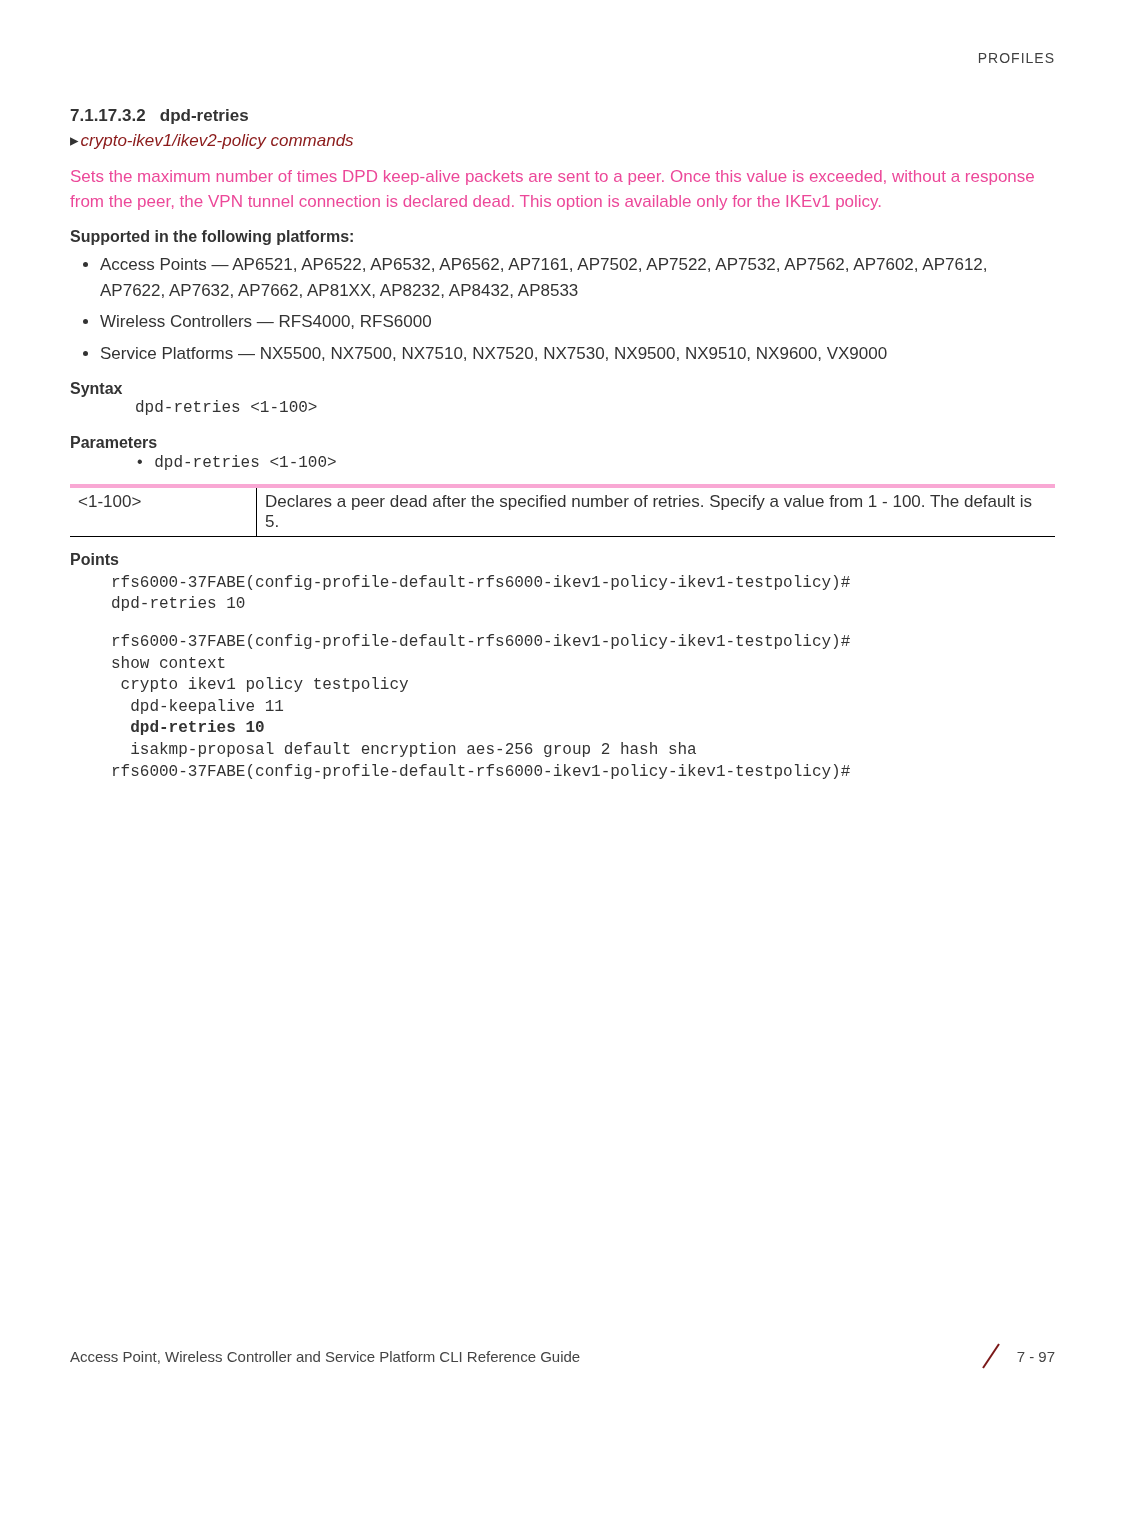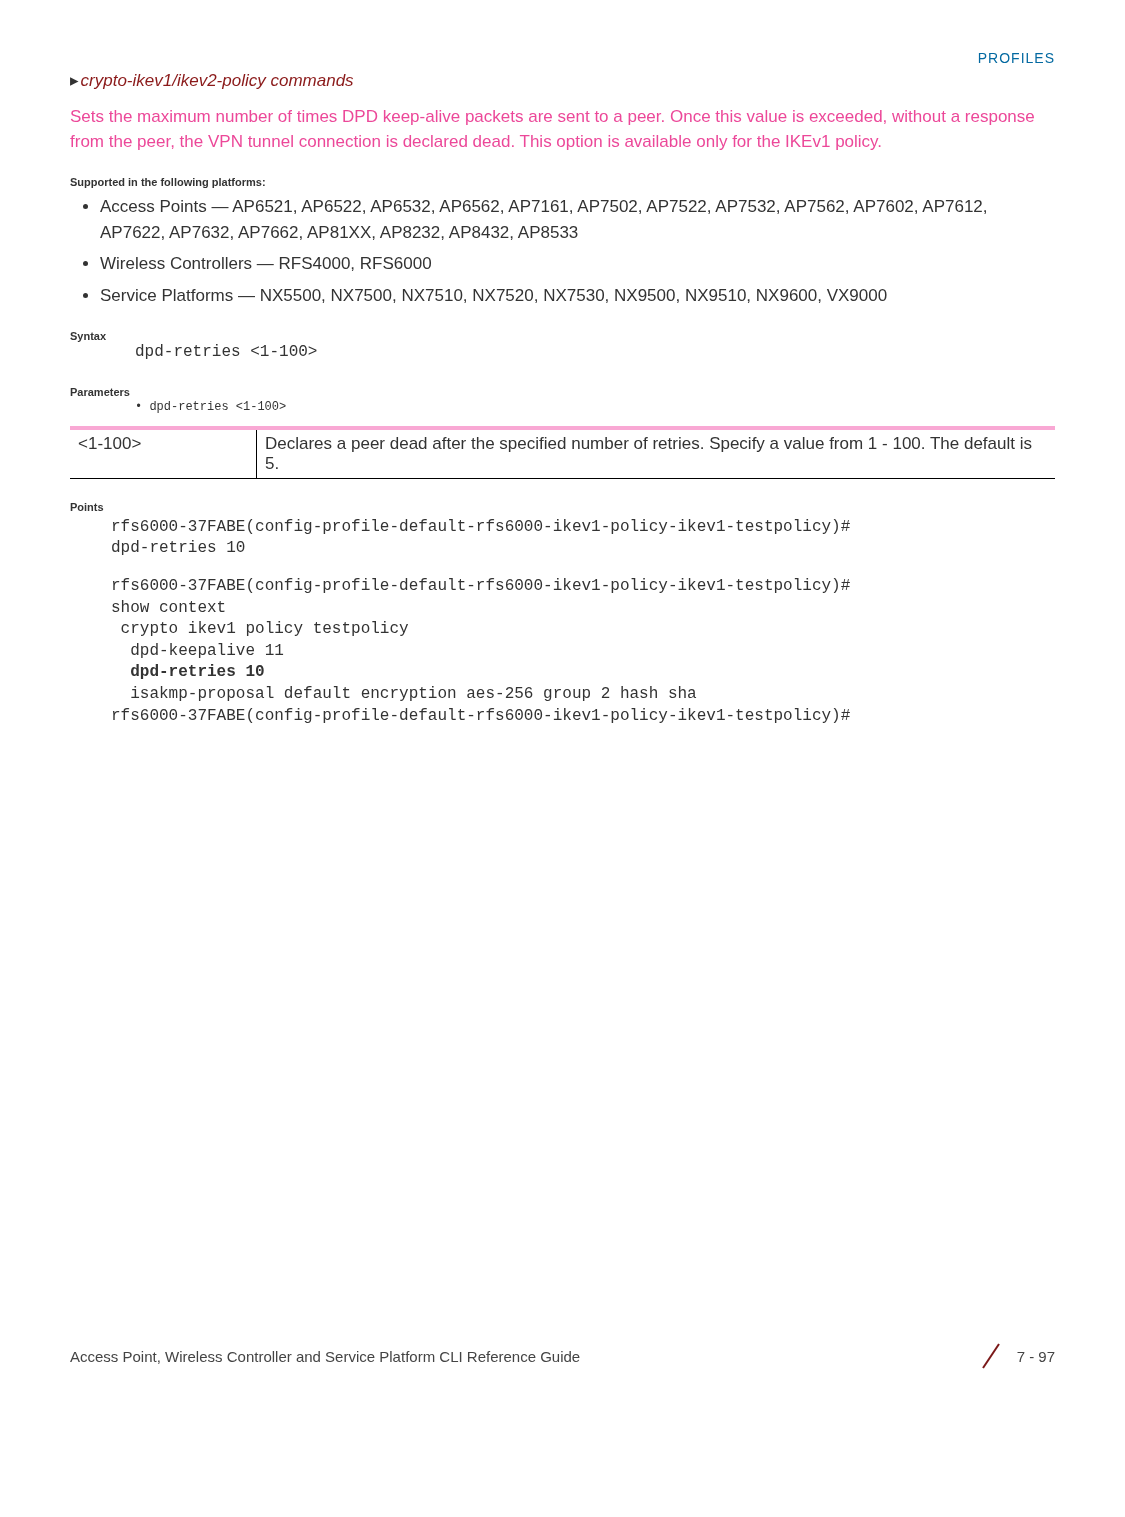--- a/index.html
+++ b/index.html
@@ -13,21 +13,21 @@
   .page {
     padding: 50px 70px 40px 70px;
     position: relative;
     min-height: 1400px;
     box-sizing: border-box;
   }
   .header-right {
     text-align: right;
     font-size: 14px;
     letter-spacing: 1px;
-    color: #0369a1;
+    color: #404040;
     font-weight: 300;
   }
   .section-number {
     font-weight: bold;
     font-size: 17px;
     margin-top: 40px;
   }
   .breadcrumb {
     color: #8b1a1a;
     font-style: italic;
@@ -41,22 +41,22 @@
   }
   .body-text {
     font-size: 17px;
     font-weight: 300;
     color: #ec4899;
     margin-top: 14px;
     line-height: 1.45;
   }
   .bold-label {
     font-weight: bold;
-    font-size: 11px;
-    margin-top: 22px;
+    font-size: 16px;
+    margin-top: 14px;
   }
   ul.platforms {
     margin: 6px 0 0 30px;
     padding: 0;
     list-style: disc;
   }
   ul.platforms li {
     font-size: 17px;
     font-weight: 300;
     line-height: 1.5;
@@ -72,21 +72,21 @@
   .mono-block {
     font-family: Liberation Mono, monospace;
     font-size: 16px;
     white-space: pre;
     margin-left: 41px;
     line-height: 1.35;
     margin-top: 4px;
   }
   .param-bullet {
     font-family: "Courier New", monospace;
-    font-size: 12px;
+    font-size: 16px;
     margin-left: 65px;
     margin-top: 2px;
   }
   table.param-table {
     border-collapse: collapse;
     width: 100%;
     margin-top: 12px;
     font-size: 17px;
   }
   table.param-table td {
@@ -126,20 +126,23 @@
     stroke-width: 2;
   }
 </style>
 </head>
 <body>
 
 <div class="page">
 
   <div class="header-right">PROFILES</div>
 
+  <div class="section-number">
+    <span>7.1.17.3.2</span>&nbsp;&nbsp;&nbsp;<span>dpd-retries</span>
+  </div>
 
   <div class="breadcrumb">
     <span class="arrow">▸</span><span>crypto-ikev1/ikev2-policy commands</span>
   </div>
 
   <div class="body-text">Sets the maximum number of times DPD keep-alive packets are sent to a peer. Once this value is exceeded, without a response from the peer, the VPN tunnel connection is declared dead. This option is available only for the IKEv1 policy.</div>
 
   <div class="bold-label">Supported in the following platforms:</div>
   <ul class="platforms">
     <li>Access Points — AP6521, AP6522, AP6532, AP6562, AP7161, AP7502, AP7522, AP7532, AP7562, AP7602, AP7612, AP7622, AP7632, AP7662, AP81XX, AP8232, AP8432, AP8533</li>

